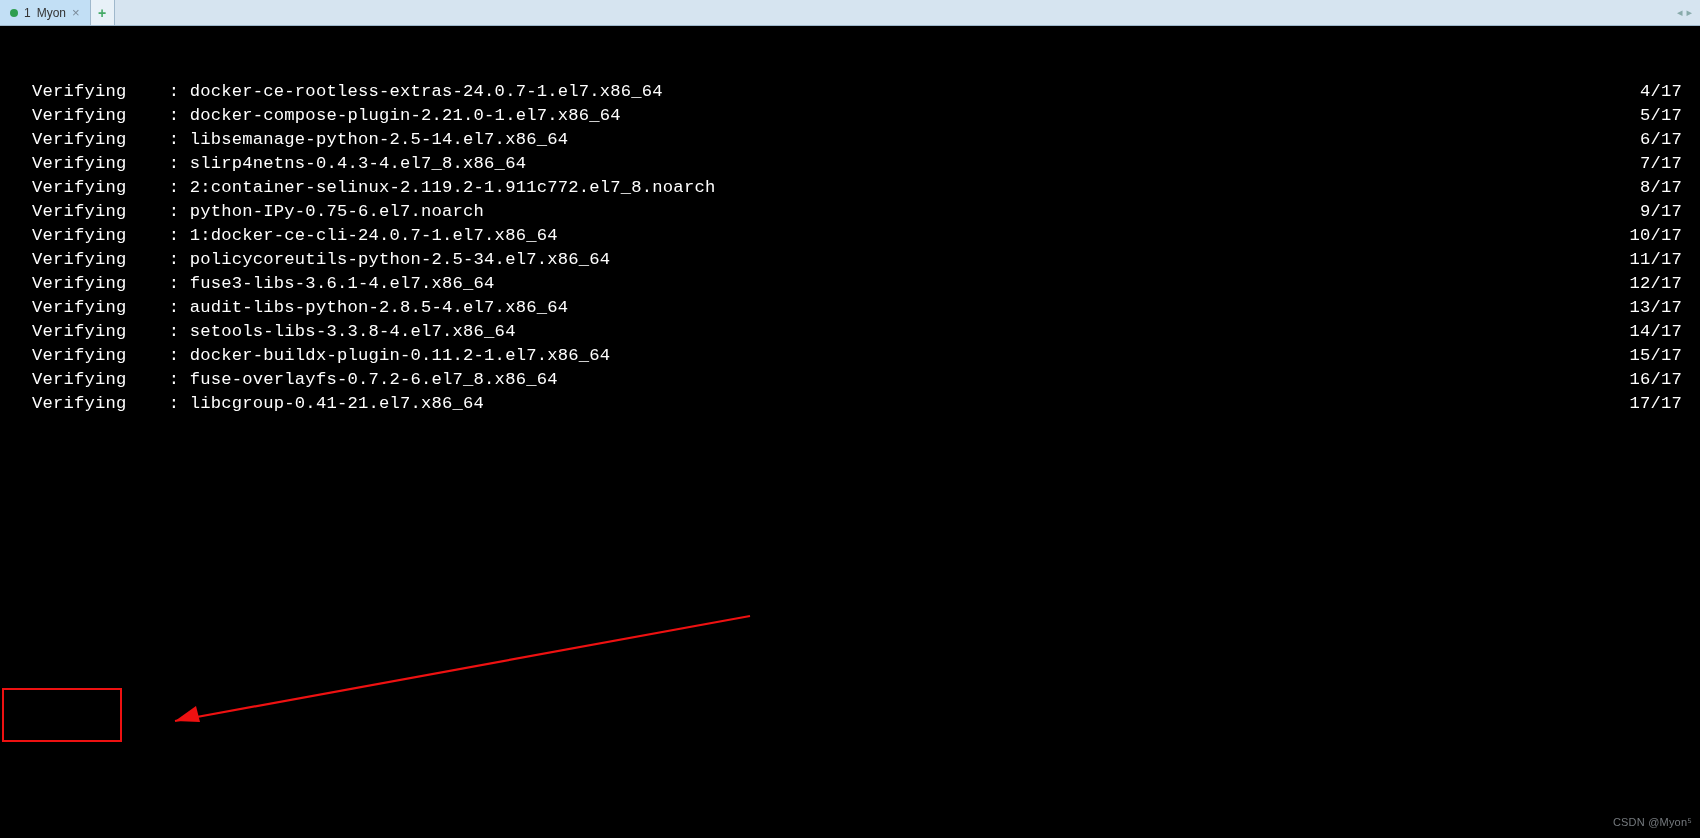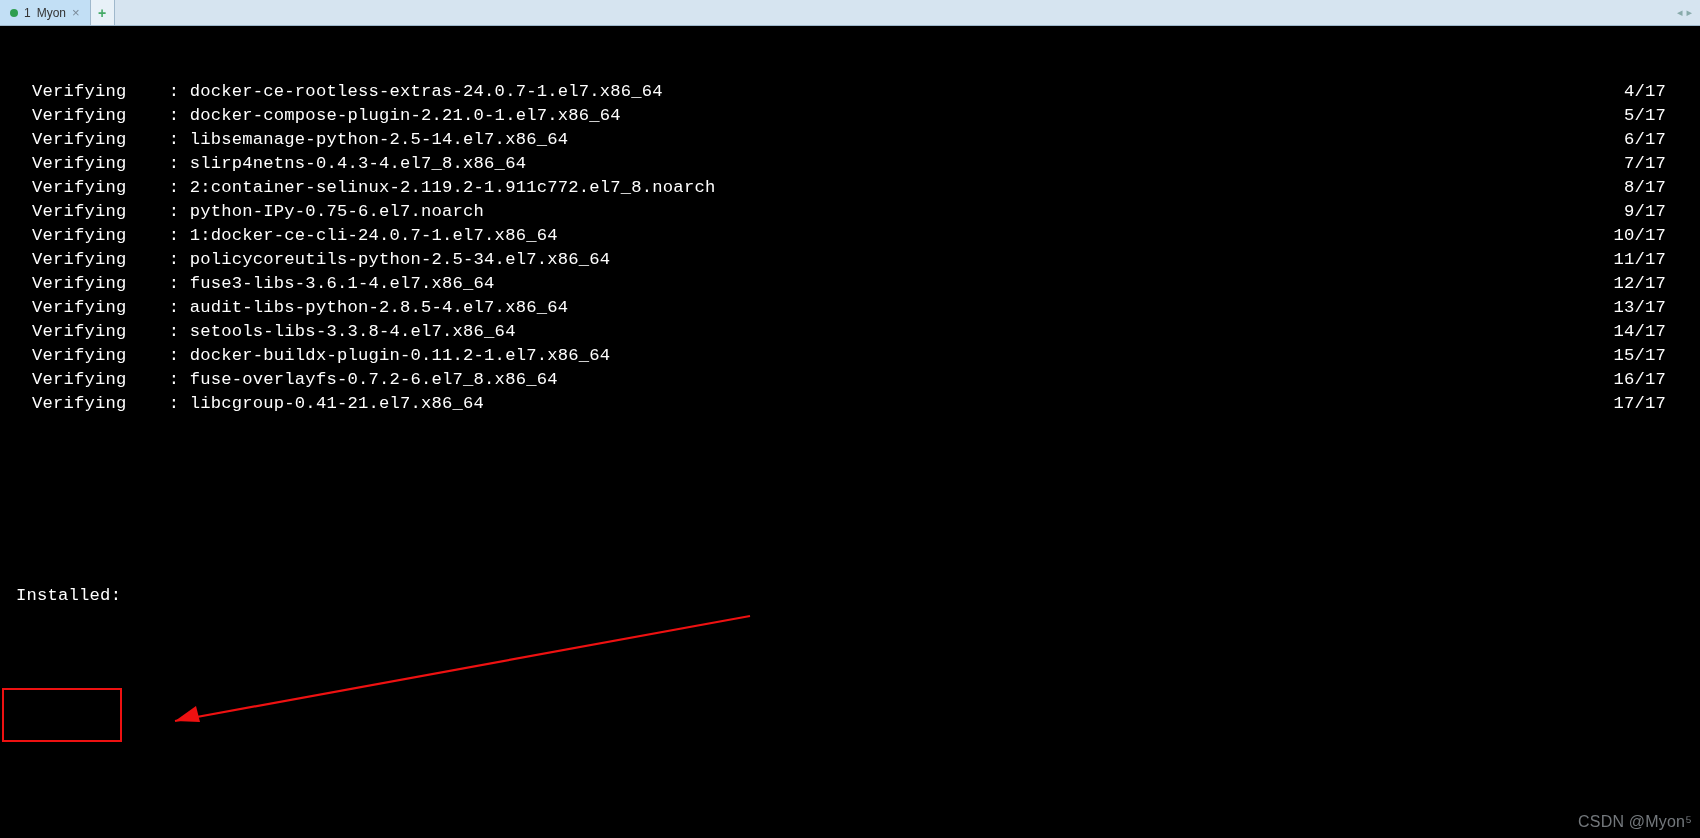--- a/index.html
+++ b/index.html
@@ -32,21 +32,21 @@
   }
   .tabbar .nav {
     margin-left: auto; display: flex; align-items: center; gap: 4px; padding: 0 8px; color: #8aa;
   }
   .tabbar .nav span { cursor: pointer; font-size: 11px; }
 
   .terminal {
     background: #000;
     color: #fff;
     height: calc(838px - 26px);
-    padding: 6px 24px 0 8px;
+    padding: 6px 8px 0 8px;
     font-size: 17.2px;
     line-height: 24px;
     letter-spacing: 0.2px;
     white-space: pre;
     position: relative;
     overflow: hidden;
   }
   .row { display: flex; }
   .row .left { flex: 0 0 auto; }
   .row .right { margin-left: auto; padding-right: 10px; text-align: left; }
@@ -61,21 +61,21 @@
   .arrow {
     position: absolute;
     pointer-events: none;
   }
   .arrow line { stroke: #e11; stroke-width: 2.2; }
   .arrow polygon { fill: #e11; }
   .watermark {
     position: absolute;
     right: 8px; bottom: 4px;
     font-family: Arial, sans-serif;
-    font-size: 16px;
+    font-size: 11px;
     color: #9aa0a6;
     opacity: 0.75;
   }
 </style>
 </head>
 <body>
 
 <div class="tabbar">
   <div class="tab">
     <span class="dot"></span>
@@ -90,21 +90,20 @@
     <span>◂</span>
     <span>▸</span>
   </div>
 </div>
 
 <div class="terminal">
   <div id="verify-block"><div class="row"><span class="left indent1">Verifying    : docker-ce-rootless-extras-24.0.7-1.el7.x86_64</span><span class="right">4/17</span></div><div class="row"><span class="left indent1">Verifying    : docker-compose-plugin-2.21.0-1.el7.x86_64</span><span class="right">5/17</span></div><div class="row"><span class="left indent1">Verifying    : libsemanage-python-2.5-14.el7.x86_64</span><span class="right">6/17</span></div><div class="row"><span class="left indent1">Verifying    : slirp4netns-0.4.3-4.el7_8.x86_64</span><span class="right">7/17</span></div><div class="row"><span class="left indent1">Verifying    : 2:container-selinux-2.119.2-1.911c772.el7_8.noarch</span><span class="right">8/17</span></div><div class="row"><span class="left indent1">Verifying    : python-IPy-0.75-6.el7.noarch</span><span class="right">9/17</span></div><div class="row"><span class="left indent1">Verifying    : 1:docker-ce-cli-24.0.7-1.el7.x86_64</span><span class="right">10/17</span></div><div class="row"><span class="left indent1">Verifying    : policycoreutils-python-2.5-34.el7.x86_64</span><span class="right">11/17</span></div><div class="row"><span class="left indent1">Verifying    : fuse3-libs-3.6.1-4.el7.x86_64</span><span class="right">12/17</span></div><div class="row"><span class="left indent1">Verifying    : audit-libs-python-2.8.5-4.el7.x86_64</span><span class="right">13/17</span></div><div class="row"><span class="left indent1">Verifying    : setools-libs-3.3.8-4.el7.x86_64</span><span class="right">14/17</span></div><div class="row"><span class="left indent1">Verifying    : docker-buildx-plugin-0.11.2-1.el7.x86_64</span><span class="right">15/17</span></div><div class="row"><span class="left indent1">Verifying    : fuse-overlayfs-0.7.2-6.el7_8.x86_64</span><span class="right">16/17</span></div><div class="row"><span class="left indent1">Verifying    : libcgroup-0.41-21.el7.x86_64</span><span class="right">17/17</span></div></div>
 
   <div class="row"><span class="left">&nbsp;</span></div>
 
-  <div class="row indent2"><span>Installed:</span></div>
 
   <div class="row"><span class="left">&nbsp;</span></div>
 
   
   
 
   
 
   
   

